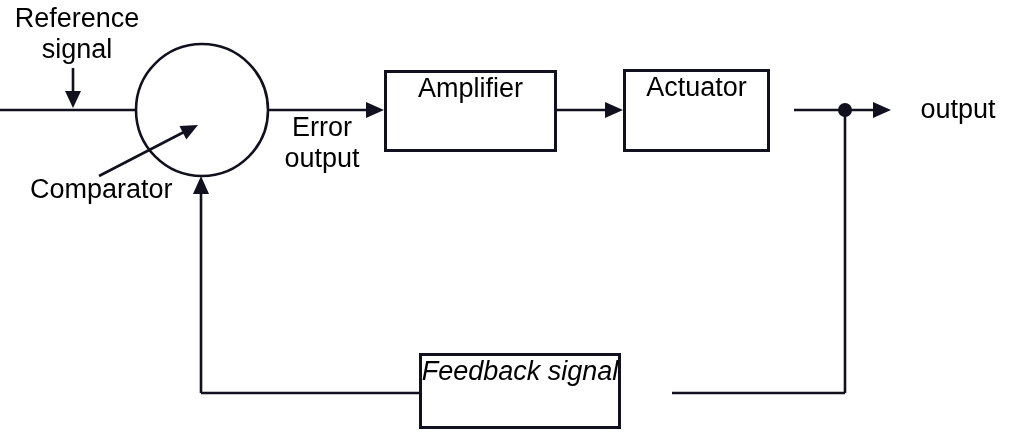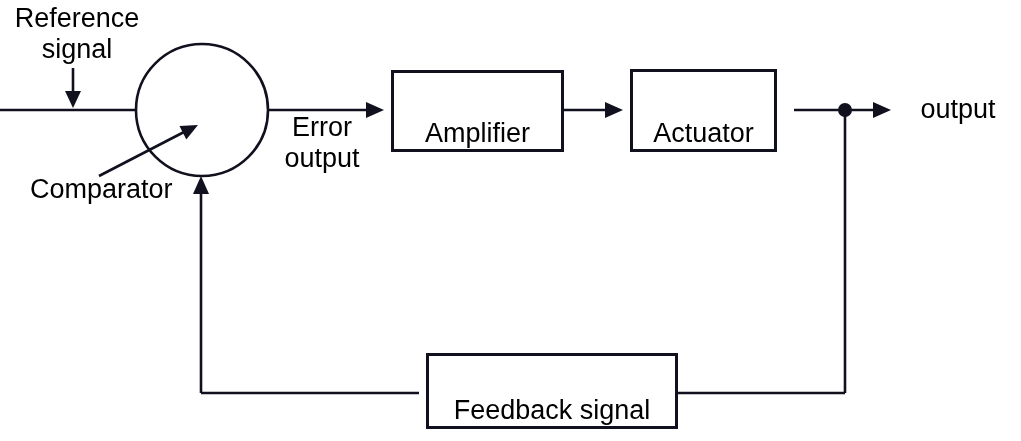--- a/index.html
+++ b/index.html
@@ -29,30 +29,29 @@
   }
   .wires line { stroke: currentColor; stroke-width: 2.6; }
   .wires circle.outline { fill: none; stroke: currentColor; stroke-width: 2.6; }
   .wires circle.solid { fill: currentColor; stroke: none; }
   .wires polygon { fill: currentColor; stroke: none; }
   .block {
     position: absolute;
     border: 3px solid var(--stroke);
     background: var(--bg);
     display: flex;
-    align-items: flex-end;
+    align-items: flex-start;
     justify-content: center;
     font-size: 27px;
     color: var(--text);
     white-space: nowrap;
-    margin-left: 7px;
   }
   .block-amplifier { left: 384px; top: 70px;  width: 173px; height: 82px; }
   .block-actuator  { left: 623px; top: 69px;  width: 147px; height: 83px; }
-  .block-feedback  { left: 419px; top: 353px; width: 252px; height: 76px; }
+  .block-feedback  { left: 419px; top: 353px; width: 202px; height: 76px; font-style: italic; }
   .note {
     position: absolute;
     font-size: 27px;
     line-height: 31px;
     color: var(--text);
     text-align: center;
     white-space: nowrap;
   }
   .note span { display: block; }
   .note-reference  { left: 4px;   top: 3px;   width: 146px; }

